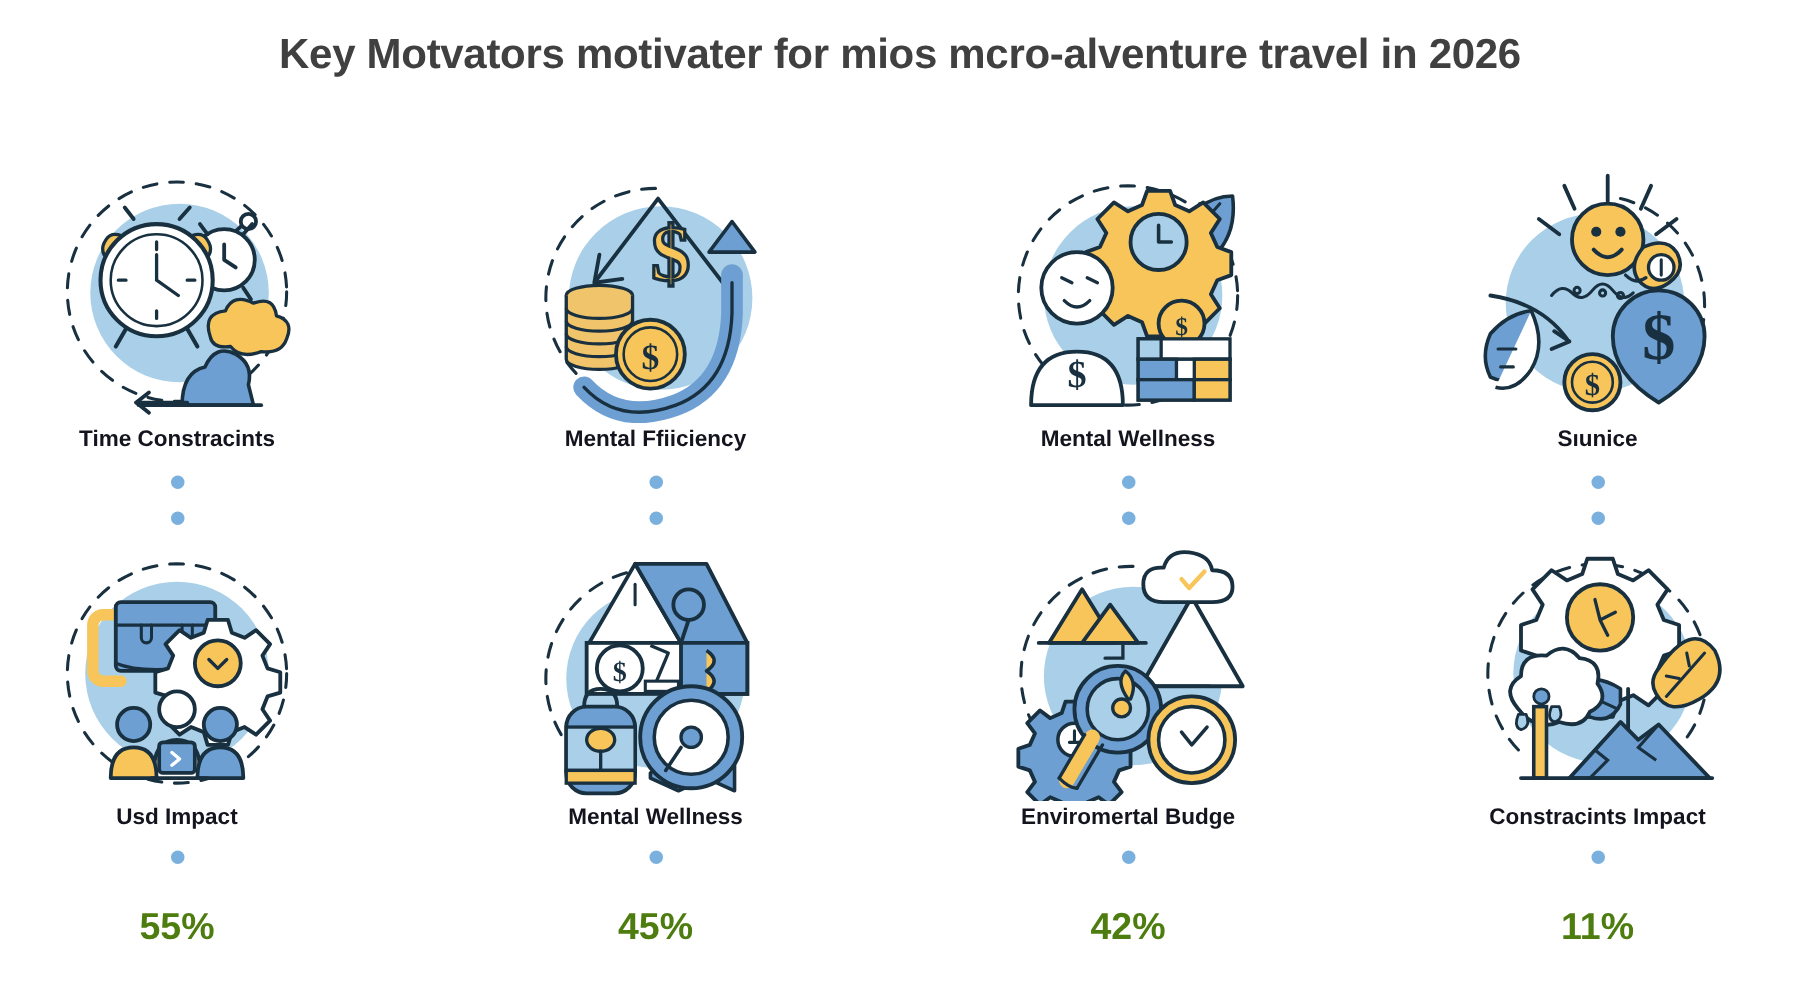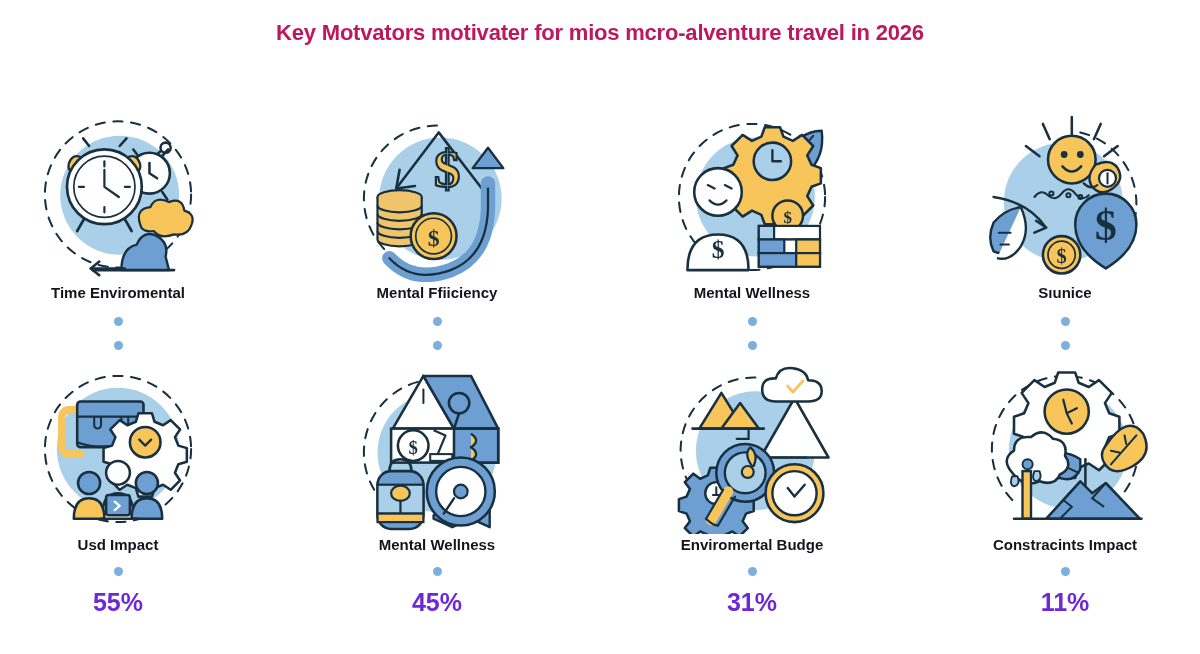--- a/index.html
+++ b/index.html
@@ -11,23 +11,23 @@
   }
   #infographic {
     position: relative;
     width: 1200px; height: 654px;
     background: #ffffff;
   }
   #title {
     position: absolute;
     top: 20px; left: 0; width: 1200px;
     text-align: center;
-    font-size: 22px;
+    font-size: 28px;
     font-weight: bold;
-    color: #be185d;
+    color: #404040;
     letter-spacing: -0.2px;
     white-space: nowrap;
   }
   .column {
     position: absolute;
     width: 300px;
     top: 112px;
     display: flex;
     flex-direction: column;
     align-items: center;
@@ -58,24 +58,24 @@
   .connector .dot {
     width: 9px; height: 9px; border-radius: 50%;
     background: #7ab0dd;
   }
   .connector .dot + .dot { margin-top: 15px; }
   .connector-single { padding-top: 14px; }
 
   .icon-wrap-2 { margin-top: 14px; }
 
   .value {
-    margin-top: 12px;
+    margin-top: 28px;
     font-size: 25px;
     font-weight: bold;
-    color: #6d28d9;
+    color: #4d7c0f;
     text-align: right;
   }
 </style>
 </head>
 <body>
 
 <div id="infographic">
 
   <div id="title">Key Motvators motivater for mios mcro-alventure travel in 2026</div>
 
@@ -110,21 +110,21 @@
 
         <path d="M126 132 q-6 -18 12 -20 q6 -14 22 -6 q16 -6 18 10 q14 4 8 18 q-4 12 -20 10 q-16 6 -24 -4 q-14 2 -16 -8z" fill="#f7c55a" stroke="#18303f" stroke-width="2.6" stroke-linejoin="round"></path>
 
         <path d="M104 186 q0 -26 18 -30 q8 -18 24 -10 q14 8 10 24 l4 16 z" fill="#6d9fd2" stroke="#18303f" stroke-width="2.8" stroke-linejoin="round"></path>
         <path d="M70 186 h96" stroke="#18303f" stroke-width="3" stroke-linecap="round" fill="none"></path>
         <path d="M78 176 l-10 8 l10 8" stroke="#18303f" stroke-width="3" fill="none" stroke-linecap="round" stroke-linejoin="round"></path>
         <path d="M68 184 h40" stroke="#18303f" stroke-width="3" stroke-linecap="round" fill="none"></path>
       </svg>
     </div>
 
-    <div class="node-label">Time Enviromental</div>
+    <div class="node-label">Time Constracints</div>
 
     <div class="connector">
       <span class="dot"></span>
       <span class="dot"></span>
     </div>
 
     <div class="icon-wrap icon-wrap-2">
       <svg viewBox="0 0 200 200" xmlns="http://www.w3.org/2000/svg">
         <circle cx="100" cy="100" r="72" fill="#a9d0e8"></circle>
         <circle cx="100" cy="100" r="86" fill="none" stroke="#18303f" stroke-width="2.4" stroke-dasharray="11 10" stroke-linecap="round"></circle>
@@ -327,21 +327,21 @@
         <path d="M142 146 l8 10 l12 -14" fill="none" stroke="#18303f" stroke-width="2.8" stroke-linecap="round" stroke-linejoin="round"></path>
       </svg>
     </div>
 
     <div class="node-label">Enviromertal Budge</div>
 
     <div class="connector connector-single">
       <span class="dot"></span>
     </div>
 
-    <div class="value">31%</div>
+    <div class="value">42%</div>
   </div>
 
   <div class="column col-3">
 
     <div class="icon-wrap">
       <svg viewBox="0 0 200 200" xmlns="http://www.w3.org/2000/svg">
         <circle cx="98" cy="106" r="70" fill="#a9d0e8"></circle>
         <path d="M118 24 a86 86 0 0 1 66 84 a86 86 0 0 1 -10 40" fill="none" stroke="#18303f" stroke-width="2.4" stroke-dasharray="11 10" stroke-linecap="round"></path>
 
         <g stroke="#18303f" stroke-width="3" stroke-linecap="round">

